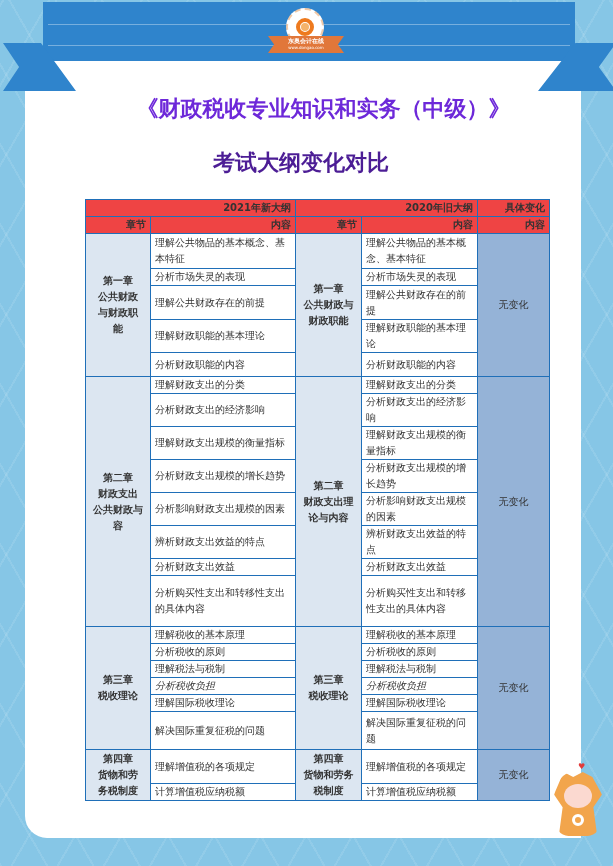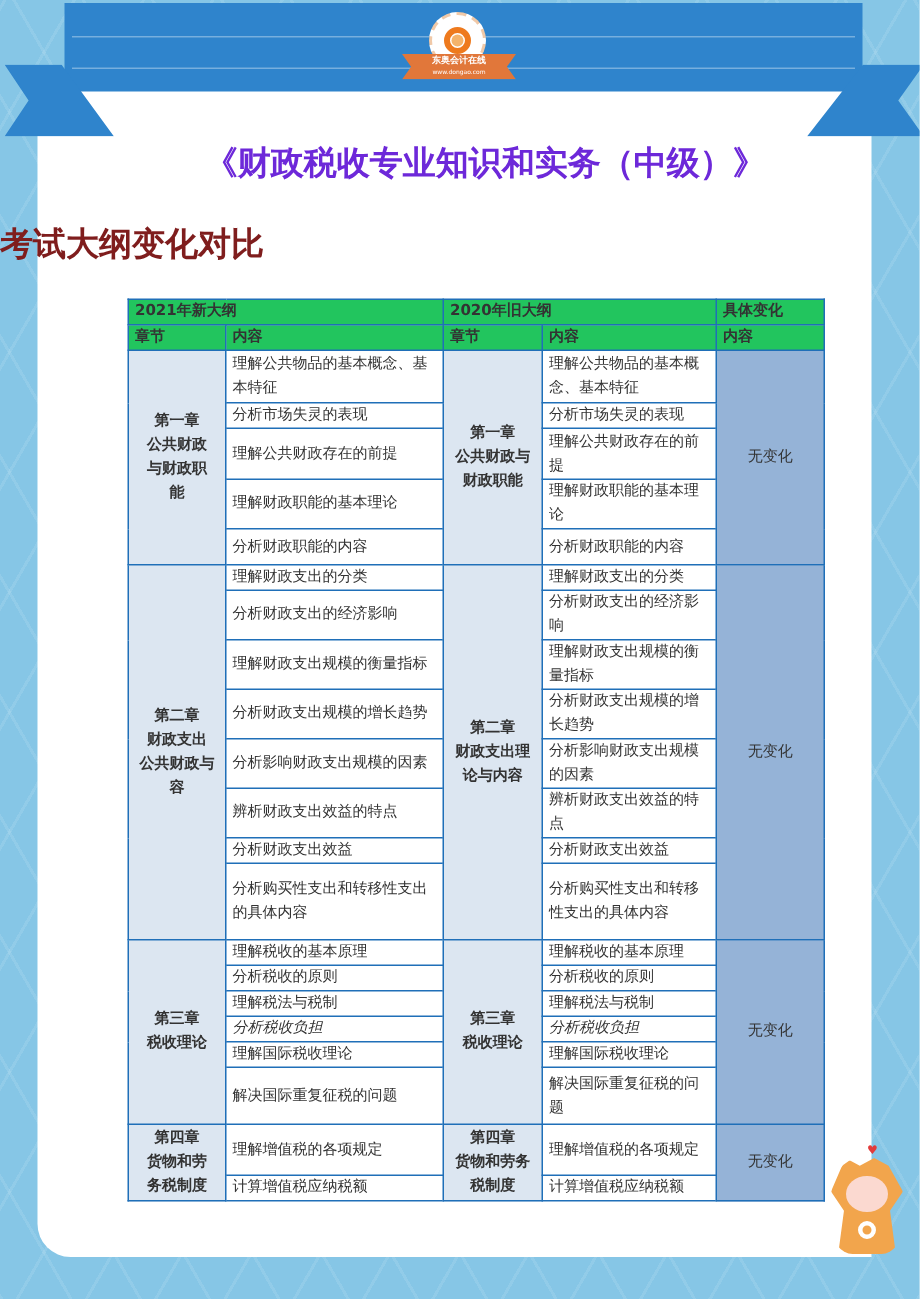--- a/index.html
+++ b/index.html
@@ -56,36 +56,36 @@
     color: #fff; text-align: center;
   }
   .logo-ribbon .n { font-size: 6px; font-weight: bold; line-height: 8px; display: block; padding-top: 1px; }
   .logo-ribbon .u { font-size: 4px; line-height: 6px; display: block; }
 
   .title1 {
     position: absolute; left: 17px; width: 613px; top: 94px; text-align: center;
     font-size: 22px; font-weight: bold; color: #6d28d9; letter-spacing: 0px;
   }
   .title2 {
-    position: absolute; left: 0; width: 602px; top: 148px; text-align: left;
-    font-size: 22px; font-weight: bold; color: #7f1d1d;
+    position: absolute; left: 0; width: 602px; top: 148px; text-align: center;
+    font-size: 22px; font-weight: bold; color: #4c1d95;
   }
 
   table.outline {
     position: absolute; left: 85px; top: 199px;
     border-collapse: collapse; table-layout: fixed;
     font-family: "DejaVu Serif", serif;
   }
   table.outline td {
     border: 1.5px solid #1f6fb8; padding: 0 4px; box-sizing: border-box;
     font-size: 10px; line-height: 16px; color: #333;
     vertical-align: middle;
   }
   .hdr td {
-    background: #22c55e; color: #fff; font-weight: bold; text-align: left;
+    background: #ef4444; color: #fff; font-weight: bold; text-align: right;
     font-family: "DejaVu Sans", sans-serif; font-size: 10px; height: 16px; line-height: 15px;
   }
   td.chap {
     background: #dce6f1; text-align: center; font-weight: bold; color: #1a0a0a;
     font-family: "DejaVu Sans", sans-serif; font-size: 10px; line-height: 17px;
   }
   td.change {
     background: #95b3d7; text-align: center; color: #222; font-size: 10px;
   }
   td.item { background: #fff; text-align: left; }

